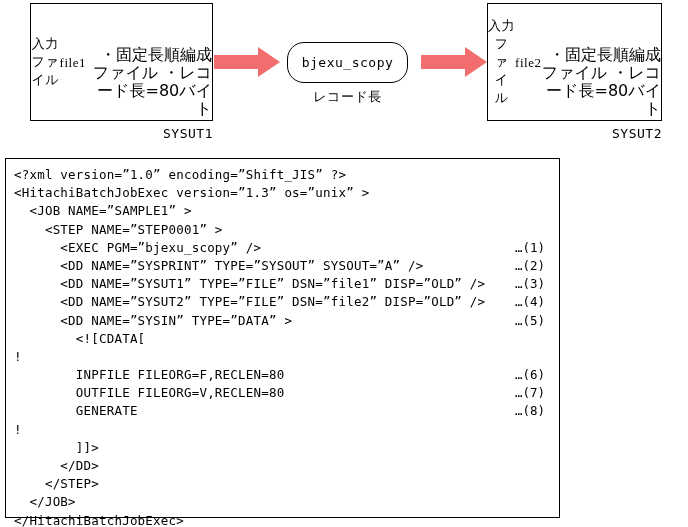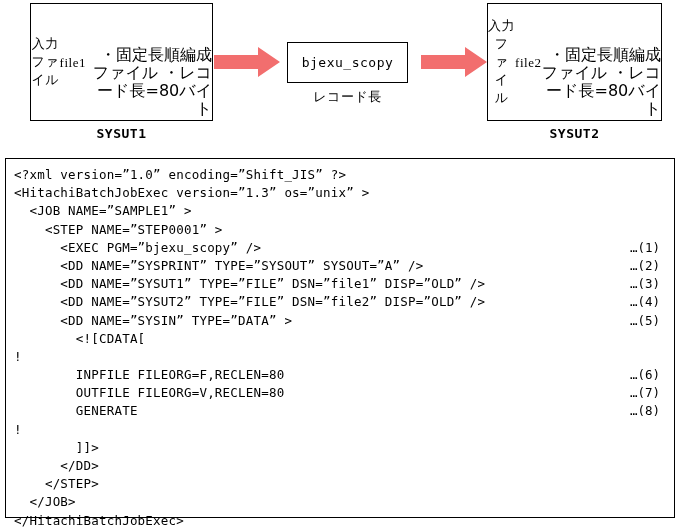--- a/index.html
+++ b/index.html
@@ -57,37 +57,36 @@
   .fb-gap { height: 13px; }
   .fb-bullets {
     font-size: 16px;
     line-height: 18px;
     text-align: right;
     letter-spacing: 0px;
     margin-top: 40px;
   }
 
   #box-input  { left: 30px;  top: 3px;  width: 183px; height: 118px; }
-  #box-proc   { left: 287px; top: 42px; width: 121px; height: 41px; }
+  #box-proc   { left: 287px; top: 42px; width: 121px; height: 41px; border-radius: 17px; }
   #box-output { left: 487px; top: 3px;  width: 175px; height: 118px; }
 
   .proc-label {
     font-family: "DejaVu Sans Mono", monospace;
     font-size: 13px;
     letter-spacing: 0.5px;
   }
 
   .dd-label {
     position: absolute;
     font-family: "DejaVu Sans Mono", monospace;
     font-size: 13px;
     letter-spacing: 0.5px;
-    text-align: center;
+    text-align: right;
     white-space: nowrap;
-    font-weight: bold;
   }
   #label-sysut1 { left: 30px;  top: 126px; width: 183px; }
   #label-sysut2 { left: 487px; top: 126px; width: 175px; }
 
   .caption-proc {
     position: absolute;
     left: 287px;
     top: 88px;
     width: 121px;
     text-align: center;
@@ -98,21 +97,21 @@
 
   .arrow { position: absolute; }
   #arrow-1 { left: 214px; top: 47px; }
   #arrow-2 { left: 421px; top: 47px; }
 
   
   #code-panel {
     position: absolute;
     left: 5px;
     top: 158px;
-    width: 670px;
+    width: 555px;
     height: 360px;
     box-sizing: border-box;
     border: 1px solid #000000;
     background: #ffffff;
   }
   #code-listing {
     position: absolute;
     left: 8px;
     top: 7px;
     right: 6px;

